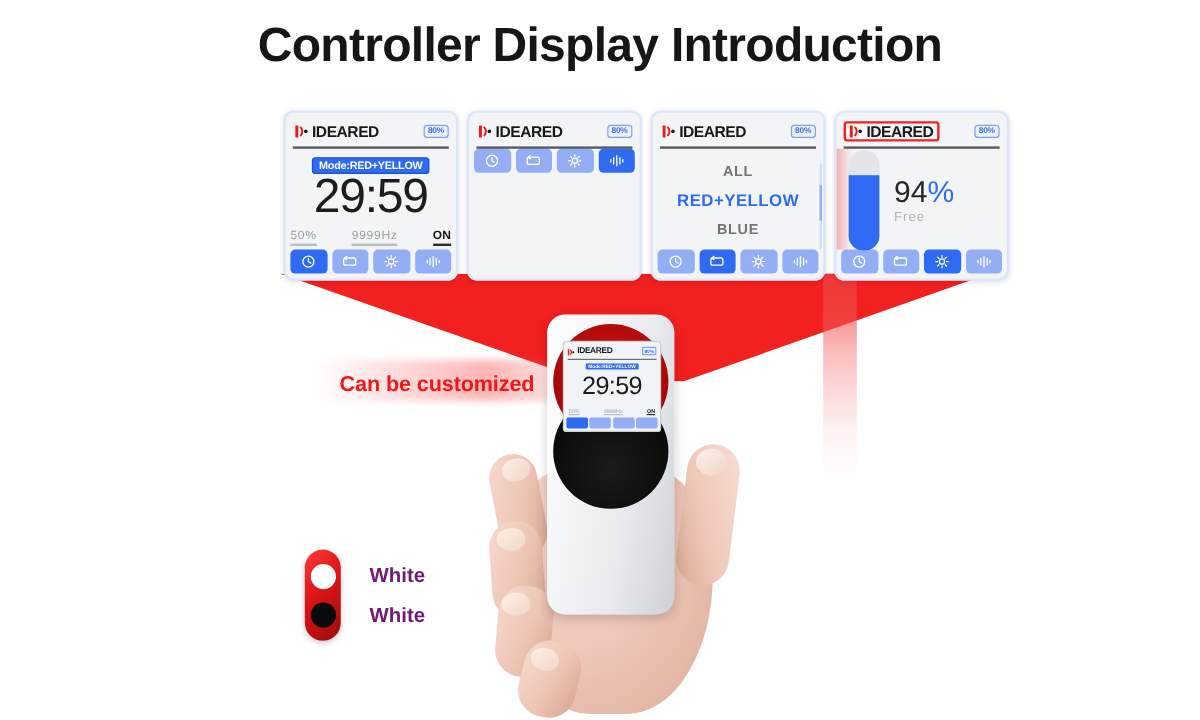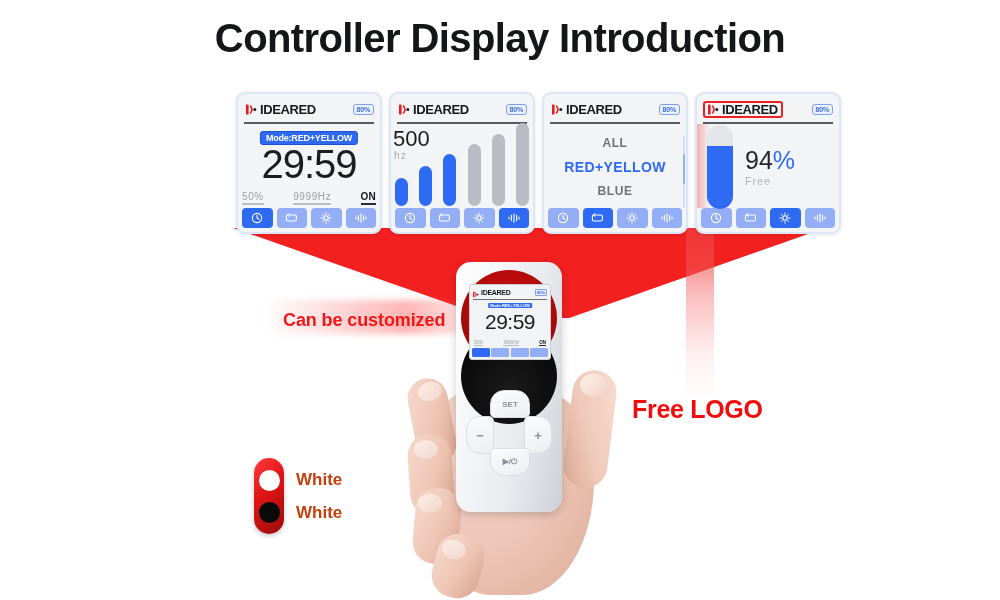--- a/index.html
+++ b/index.html
@@ -349,22 +349,23 @@
     display: flex;
     flex-direction: column;
     justify-content: space-around;
     height: 76px;
     padding: 5px 0;
     box-sizing: border-box;
   }
   .swatch-name {
     font-size: 17px;
     font-weight: 700;
-    color: #c2410c;
+    color: #701a75;
     line-height: 1;
+    margin-left: 12px;
   }
 
   
   .device-zone {
     position: absolute;
     left: 398px; top: 262px;
     width: 220px; height: 338px;
   }
   .hand {
     position: absolute;
@@ -575,32 +576,20 @@
           <span class="logo-mark">
             <svg width="13" height="13" viewBox="0 0 13 13">
               <rect x="0" y="1.5" width="2.6" height="10" rx="0.6" fill="#e81c1c"></rect>
               <path d="M4.6 3.2 A5.2 5.2 0 0 1 4.6 9.8" stroke="#e81c1c" stroke-width="1.6" fill="none" stroke-linecap="round"></path>
               <circle cx="8.8" cy="6.5" r="1.5" fill="#1b1c20"></circle>
             </svg>
           </span>
           <span class="logo-text">IDEARED</span>
         </div>
         <span class="batt">80%</span>
-      </div>
-      <div class="scr-body">
-        <div class="freq-val">500</div>
-        <div class="freq-unit">hz</div>
-        <div class="bars" id="freq-bars">
-            <div class="bar on" style="height: 32%;"></div>
-            <div class="bar on" style="height: 46%;"></div>
-            <div class="bar on" style="height: 60%;"></div>
-            <div class="bar" style="height: 72%;"></div>
-            <div class="bar" style="height: 84%;"></div>
-            <div class="bar" style="height: 96%;"></div>
-          </div>
       </div>
       <div class="scr-nav">
         <div class="nav-btn">
           <svg width="12" height="12" viewBox="0 0 12 12">
               <circle cx="6" cy="6" r="4.6" fill="none" stroke="#ffffff" stroke-width="1.1"></circle>
               <path d="M6 3.4V6l2 1.2" stroke="#ffffff" stroke-width="1.1" fill="none" stroke-linecap="round"></path>
             </svg>
         </div>
         <div class="nav-btn">
           <svg width="13" height="12" viewBox="0 0 13 12">
@@ -734,21 +723,20 @@
                 <path d="M2 5v2M4.4 3.4v5.2M7 1.8v8.4M9.6 3.4v5.2M12 5v2"></path>
               </g>
             </svg>
         </div>
       </div>
     </div>
 
   </div>
 
   <div class="label-custom">Can be customized</div>
-  <div class="label-logo">Free LOGO</div>
 
   <div class="swatch-group">
     <div class="swatch-pill">
       <span class="dot white"></span>
       <span class="dot black"></span>
     </div>
     <div class="swatch-names">
       <span class="swatch-name">White</span>
       <span class="swatch-name">White</span>
     </div>
@@ -797,26 +785,16 @@
           </div>
         </div>
         <div class="mini-nav">
           <span class="mini-nav-btn active"></span>
           <span class="mini-nav-btn"></span>
           <span class="mini-nav-btn"></span>
           <span class="mini-nav-btn"></span>
         </div>
       </div>
 
-      <div class="pad">
-        <div class="pad-key pad-top">SET</div>
-        <div class="pad-key pad-left">
-            <span>−</span>
-          </div>
-        <div class="pad-key pad-right">
-            <span>+</span>
-          </div>
-        <div class="pad-key pad-bottom">▶/⏻</div>
-      </div>
     </div>
   </div>
 
 </div>
 
 </body></html>

